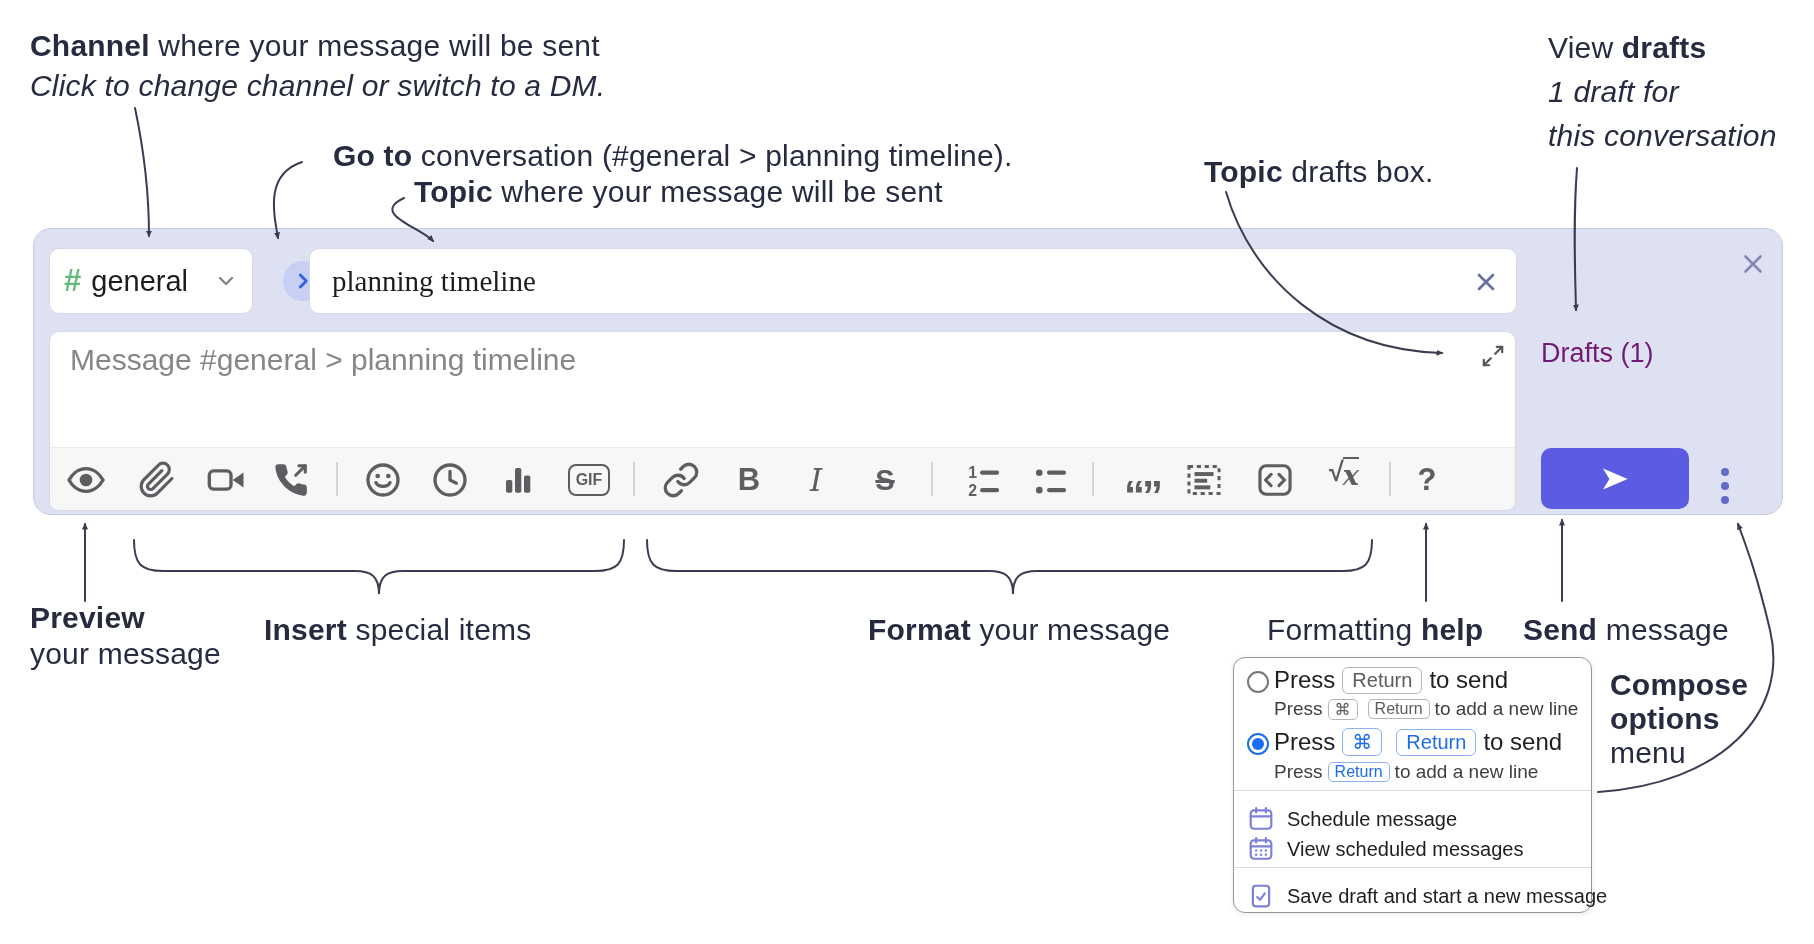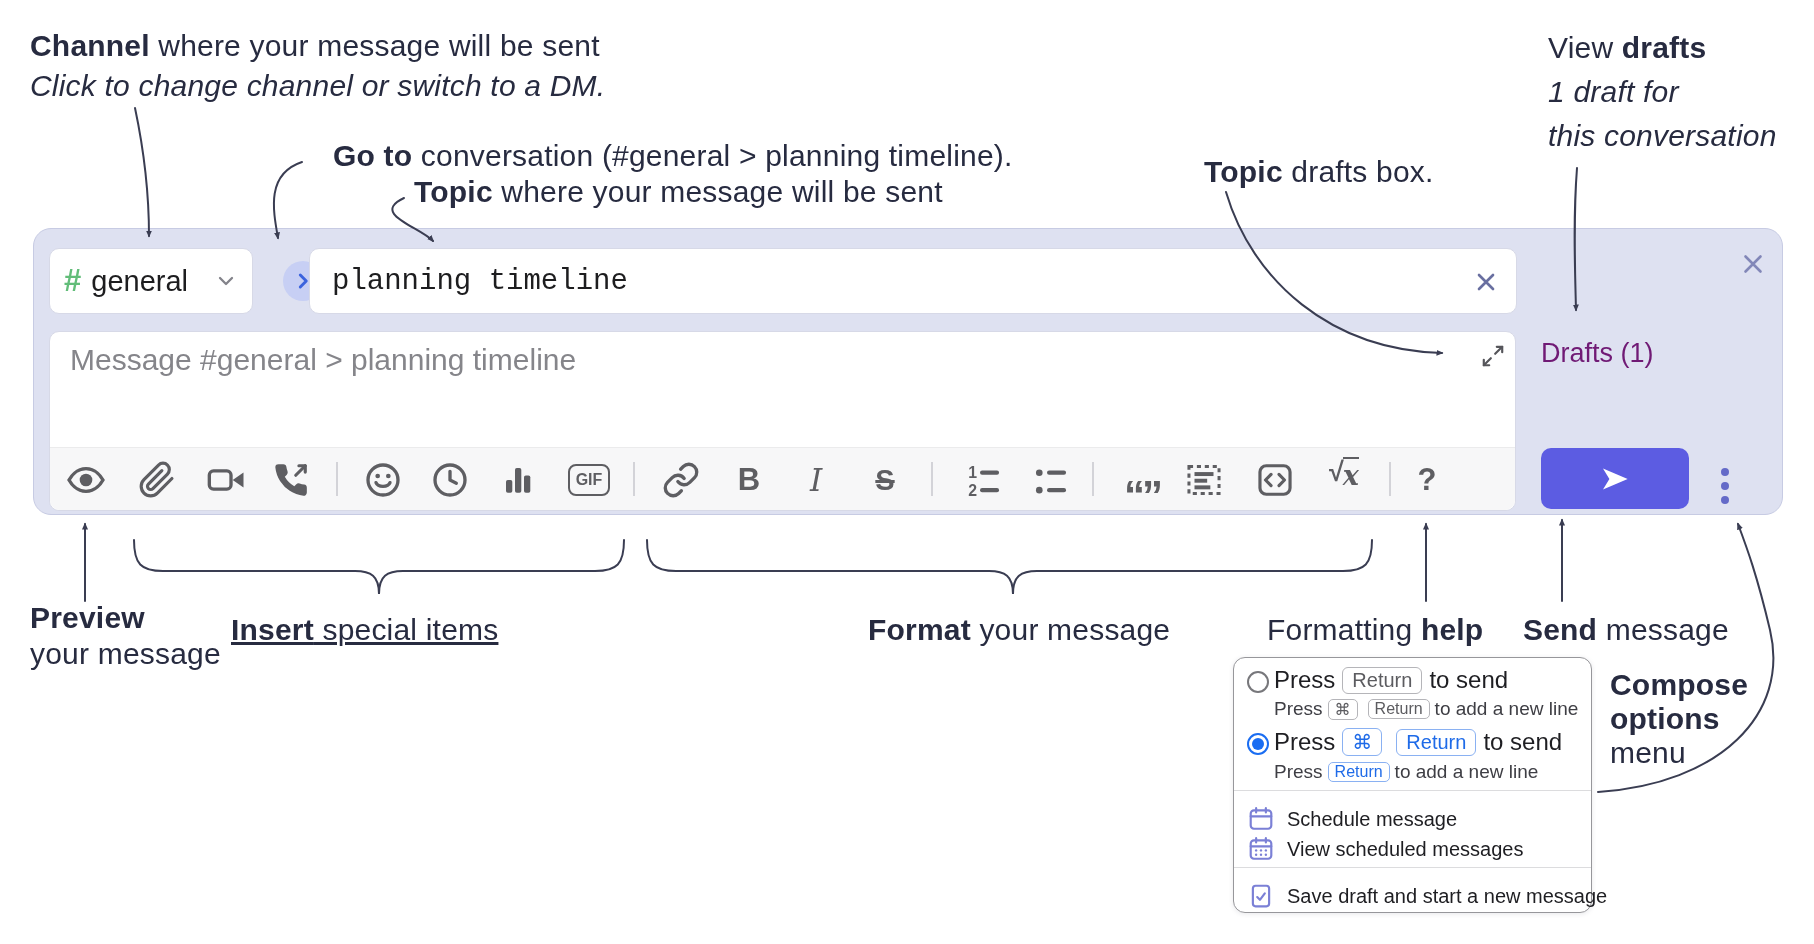--- a/index.html
+++ b/index.html
@@ -14,21 +14,21 @@
             background:#DEE1F1;border:1px solid #C7CBE3;border-radius:18px;box-sizing:border-box;}
   .whitebox{position:absolute;background:#fff;border:1px solid #D7D9E7;border-radius:10px;box-sizing:border-box;}
   #channel-box{left:15px;top:19px;width:204px;height:66px;display:flex;align-items:center;padding:0 14px;gap:10px;}
   #channel-hash{color:#62BD79;font-weight:700;font-size:31px;}
   #channel-name{font-size:29px;color:#1D1D1F;}
   #channel-box .chev{margin-left:auto;display:flex;}
   #goto-btn{position:absolute;left:249px;top:32px;width:40px;height:40px;border-radius:50%;
             background:#C7CFF4;display:flex;align-items:center;justify-content:center;}
   #topic-box{left:275px;top:19px;width:1208px;height:66px;}
   #topic-input{position:absolute;left:0;top:0;width:100%;height:100%;border:none;outline:none;background:transparent;
-               font-family:Liberation Mono, monospace;font-size:29px;color:#1D1D1F;padding:0 60px 0 22px;box-sizing:border-box;}
+               font-family:Liberation Serif, serif;font-size:29px;color:#1D1D1F;padding:0 60px 0 22px;box-sizing:border-box;}
   #topic-clear{position:absolute;left:1161px;top:18px;width:30px;height:30px;display:flex;align-items:center;justify-content:center;cursor:pointer;}
   #composer-close{position:absolute;left:1703px;top:19px;width:32px;height:32px;display:flex;align-items:center;justify-content:center;cursor:pointer;}
   #message-box{left:15px;top:102px;width:1467px;height:180px;}
   #msg-placeholder{position:absolute;left:20px;top:8px;font-size:30px;line-height:40px;color:#85858A;}
   #expand-btn{position:absolute;left:1429px;top:10px;width:28px;height:28px;display:flex;align-items:center;justify-content:center;color:#55555A;cursor:pointer;}
   #toolbar{position:absolute;left:0;right:0;bottom:0;height:62px;background:#F7F7F8;border-top:1px solid #EBEBEC;
            border-radius:0 0 10px 10px;}
   .ticon{position:absolute;top:9px;width:46px;height:46px;margin-left:-23px;display:flex;align-items:center;
          justify-content:center;color:#5E5E62;cursor:pointer;}
   .tdiv{position:absolute;top:14px;width:2px;height:34px;margin-left:-1px;background:#D3D3D8;}
@@ -91,21 +91,21 @@
     <div><span>View </span><b>drafts</b></div>
     <div class="it">1 draft for</div>
     <div class="it">this conversation</div>
   </div>
 
   <div class="note" style="left:30px;top:600px;line-height:36px;">
     <div><b>Preview</b></div>
     <div>your message</div>
   </div>
 
-  <div class="note" style="left:231px;top:610px;text-decoration:underline;">
+  <div class="note" style="left:264px;top:610px;">
     <b>Insert</b><span> special items</span>
   </div>
 
   <div class="note" style="left:868px;top:610px;">
     <b>Format</b><span> your message</span>
   </div>
 
   <div class="note" style="left:1267px;top:610px;">
     <span>Formatting </span><b>help</b>
   </div>

